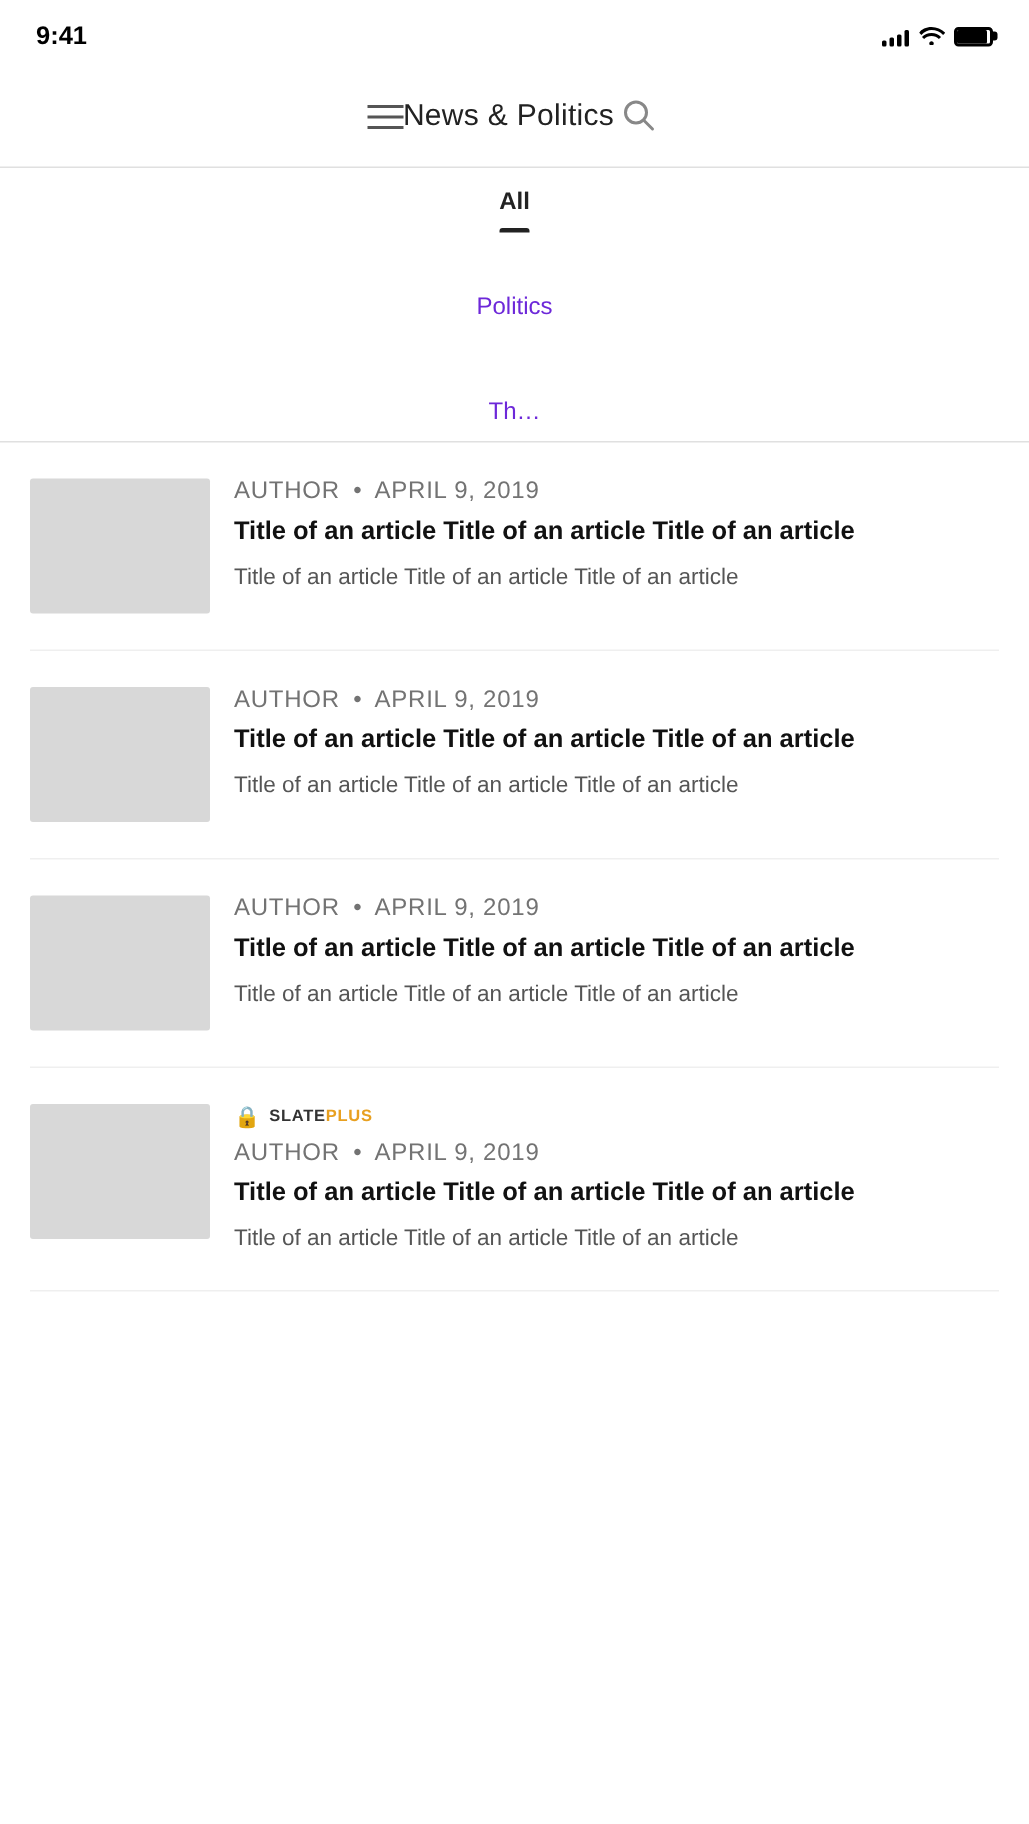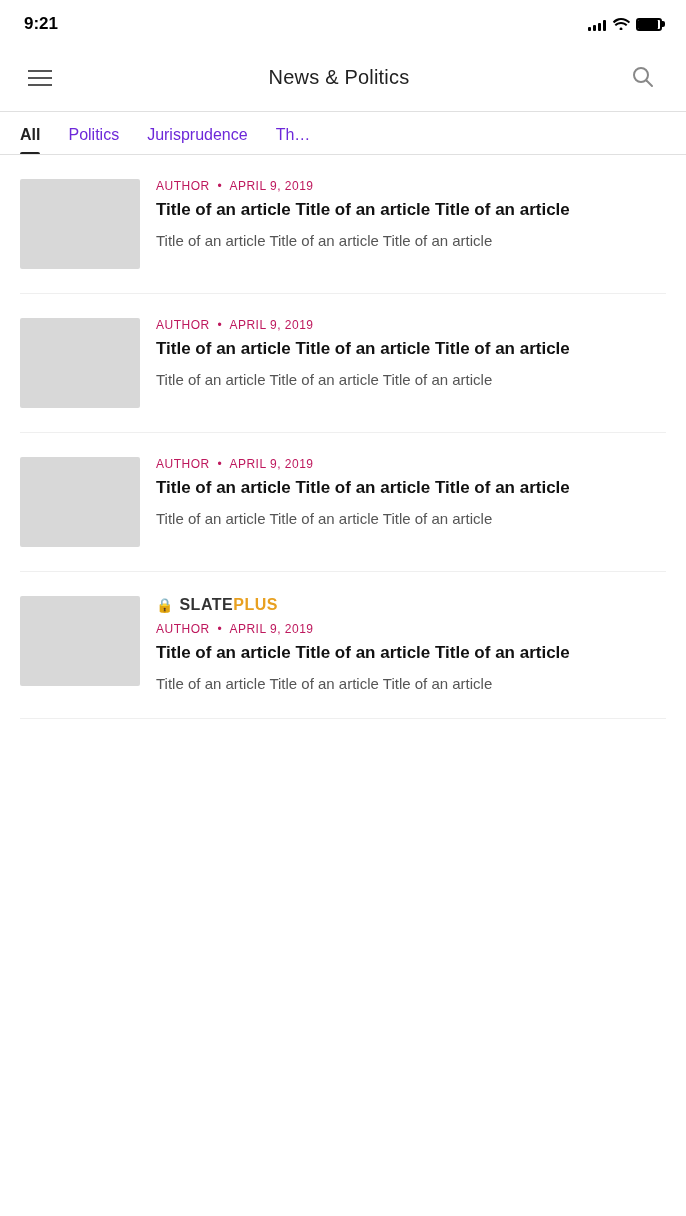--- a/index.html
+++ b/index.html
@@ -68,21 +68,21 @@
       background: #000;
       height: 100%;
       width: 90%;
       border-radius: 1px;
     }
 
     
     .header {
       display: flex;
       align-items: center;
-      justify-content: space-between;
+      justify-content: center;
       padding: 16px 28px;
       border-bottom: 1px solid #e0e0e0;
     }
     .hamburger-icon {
       display: flex;
       flex-direction: column;
       gap: 5px;
       cursor: pointer;
     }
     .hamburger-icon span {
@@ -110,20 +110,21 @@
 
     
     .tab-nav {
       display: flex;
       align-items: center;
       padding: 0 20px;
       border-bottom: 1px solid #e0e0e0;
       overflow-x: auto;
       white-space: nowrap;
       gap: 28px;
+      flex-direction: column;
     }
     .tab-nav::-webkit-scrollbar { display: none; }
     .tab-item {
       padding: 14px 0 10px 0;
       font-size: 16px;
       color: #6d28d9;
       cursor: pointer;
       position: relative;
       white-space: nowrap;
       flex-shrink: 0;
@@ -158,22 +159,22 @@
       width: 120px;
       height: 90px;
       background: #d8d8d8;
       flex-shrink: 0;
       border-radius: 2px;
     }
     .article-content {
       flex: 1;
     }
     .article-meta {
-      font-size: 12px;
-      color: #be185d;
+      font-size: 16px;
+      color: #737373;
       font-weight: 500;
       letter-spacing: 0.5px;
       margin-bottom: 6px;
       text-transform: uppercase;
     }
     .article-meta .dot {
       margin: 0 4px;
     }
     .article-title {
       font-size: 17px;
@@ -193,36 +194,36 @@
       display: flex;
       align-items: center;
       gap: 6px;
       margin-bottom: 8px;
     }
     .lock-icon {
       font-size: 14px;
       color: #888;
     }
     .slate-plus-text {
-      font-size: 16px;
+      font-size: 11px;
       font-weight: 800;
       letter-spacing: 0.5px;
     }
     .slate-plus-slate {
       color: #333;
     }
     .slate-plus-plus {
       color: #e8a020;
     }
   </style>
 </head>
 <body>
 
 <div class="status-bar">
-  <span class="status-time">9:21</span>
+  <span class="status-time">9:41</span>
   <div class="status-icons">
     <div class="signal-bars">
       <span style="height:4px"></span>
       <span style="height:6px"></span>
       <span style="height:8px"></span>
       <span style="height:11px"></span>
     </div>
     <span class="wifi-icon">
       <svg width="18" height="14" viewBox="0 0 18 14" fill="none">
         <path d="M9 11.5C9.83 11.5 10.5 12.17 10.5 13S9.83 14.5 9 14.5 7.5 13.83 7.5 13 8.17 11.5 9 11.5z" fill="#000"></path>
@@ -247,21 +248,20 @@
     <svg class="search-icon-svg" viewBox="0 0 24 24" fill="none" stroke="#888" stroke-width="2" stroke-linecap="round" stroke-linejoin="round">
       <circle cx="11" cy="11" r="7"></circle>
       <line x1="16.5" y1="16.5" x2="22" y2="22"></line>
     </svg>
   </button>
 </div>
 
 <div class="tab-nav">
   <div class="tab-item active">All</div>
   <div class="tab-item">Politics</div>
-  <div class="tab-item">Jurisprudence</div>
   <div class="tab-item">Th…</div>
 </div>
 
 <div class="article-list">
 
   <div class="article-item">
     <div class="article-thumb"></div>
     <div class="article-content">
       <div class="article-meta">
         <span>AUTHOR</span>

